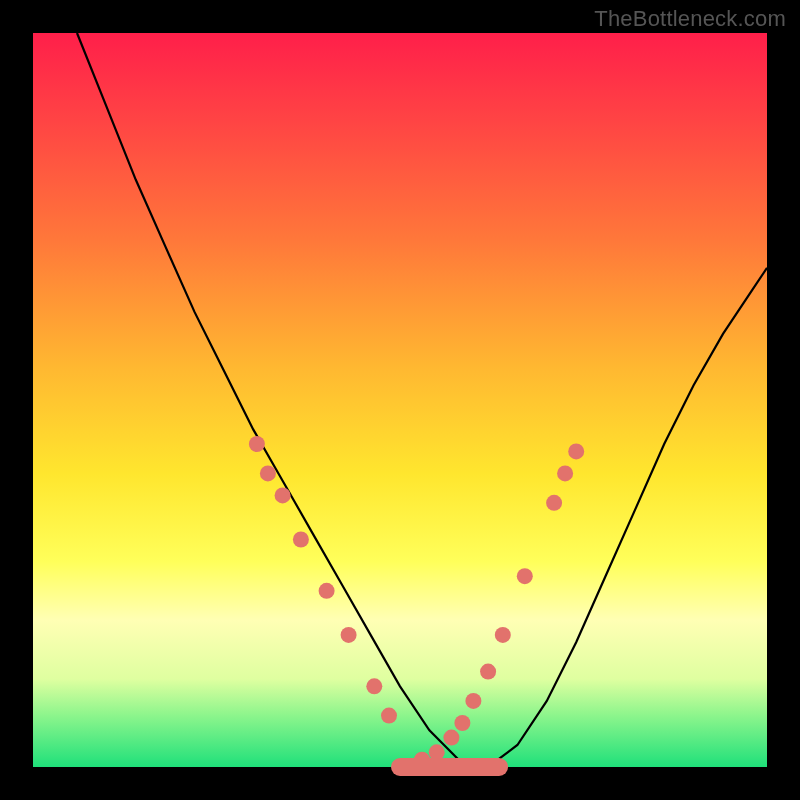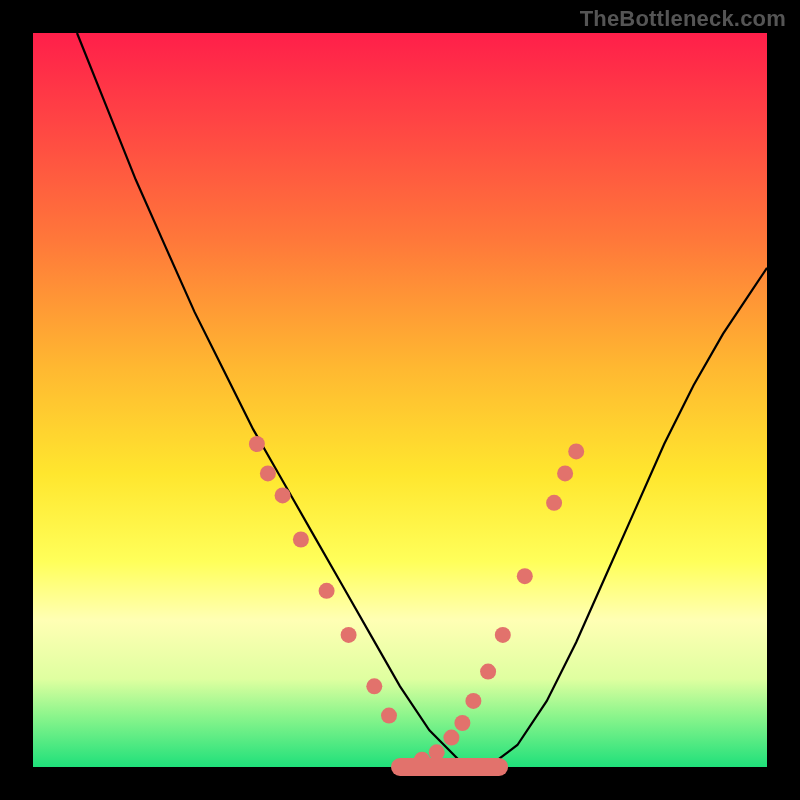--- a/index.html
+++ b/index.html
@@ -9,21 +9,21 @@
     height: 800px;
     background: #000;
     position: relative;
   }
   .watermark {
     position: absolute;
     top: 6px;
     right: 14px;
     font-family: Arial, Helvetica, sans-serif;
     font-size: 22px;
-    font-weight: 700;
+    font-weight: 400;
     color: #555;
     letter-spacing: 0.2px;
     text-align: right;
   }
   .plot {
     position: absolute;
     left: 33px;
     top: 33px;
     width: 734px;
     height: 734px;

